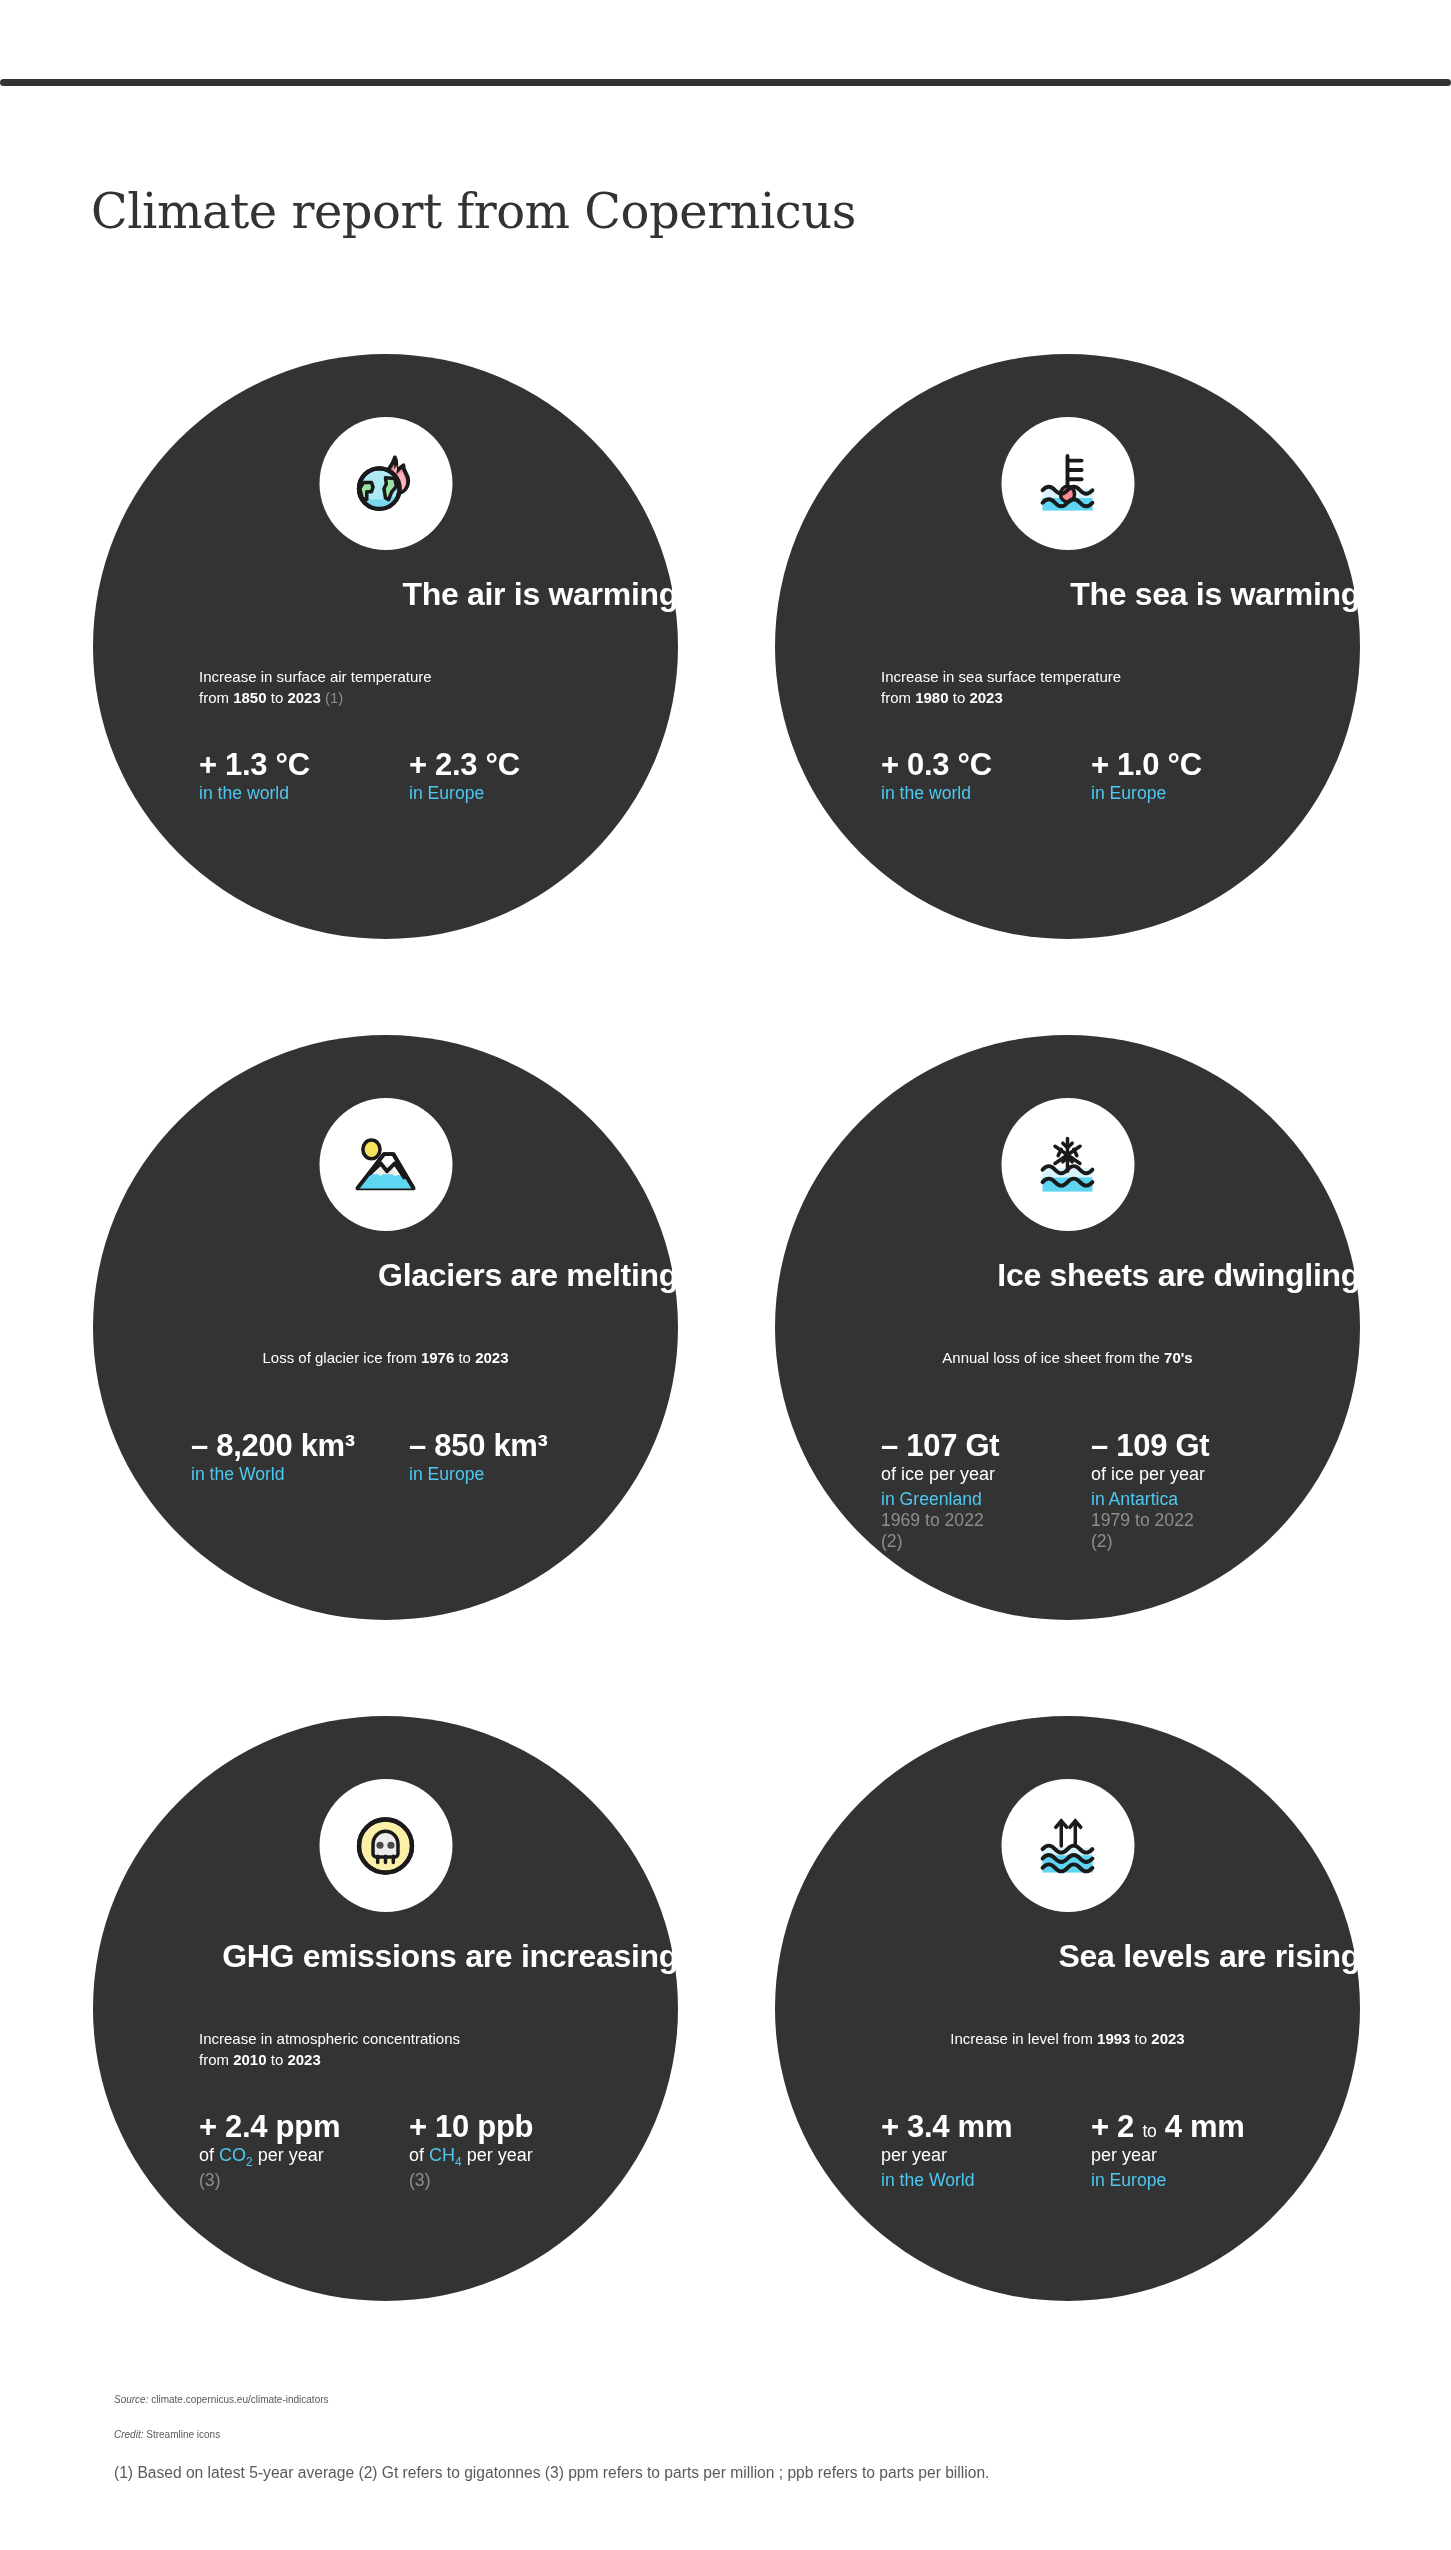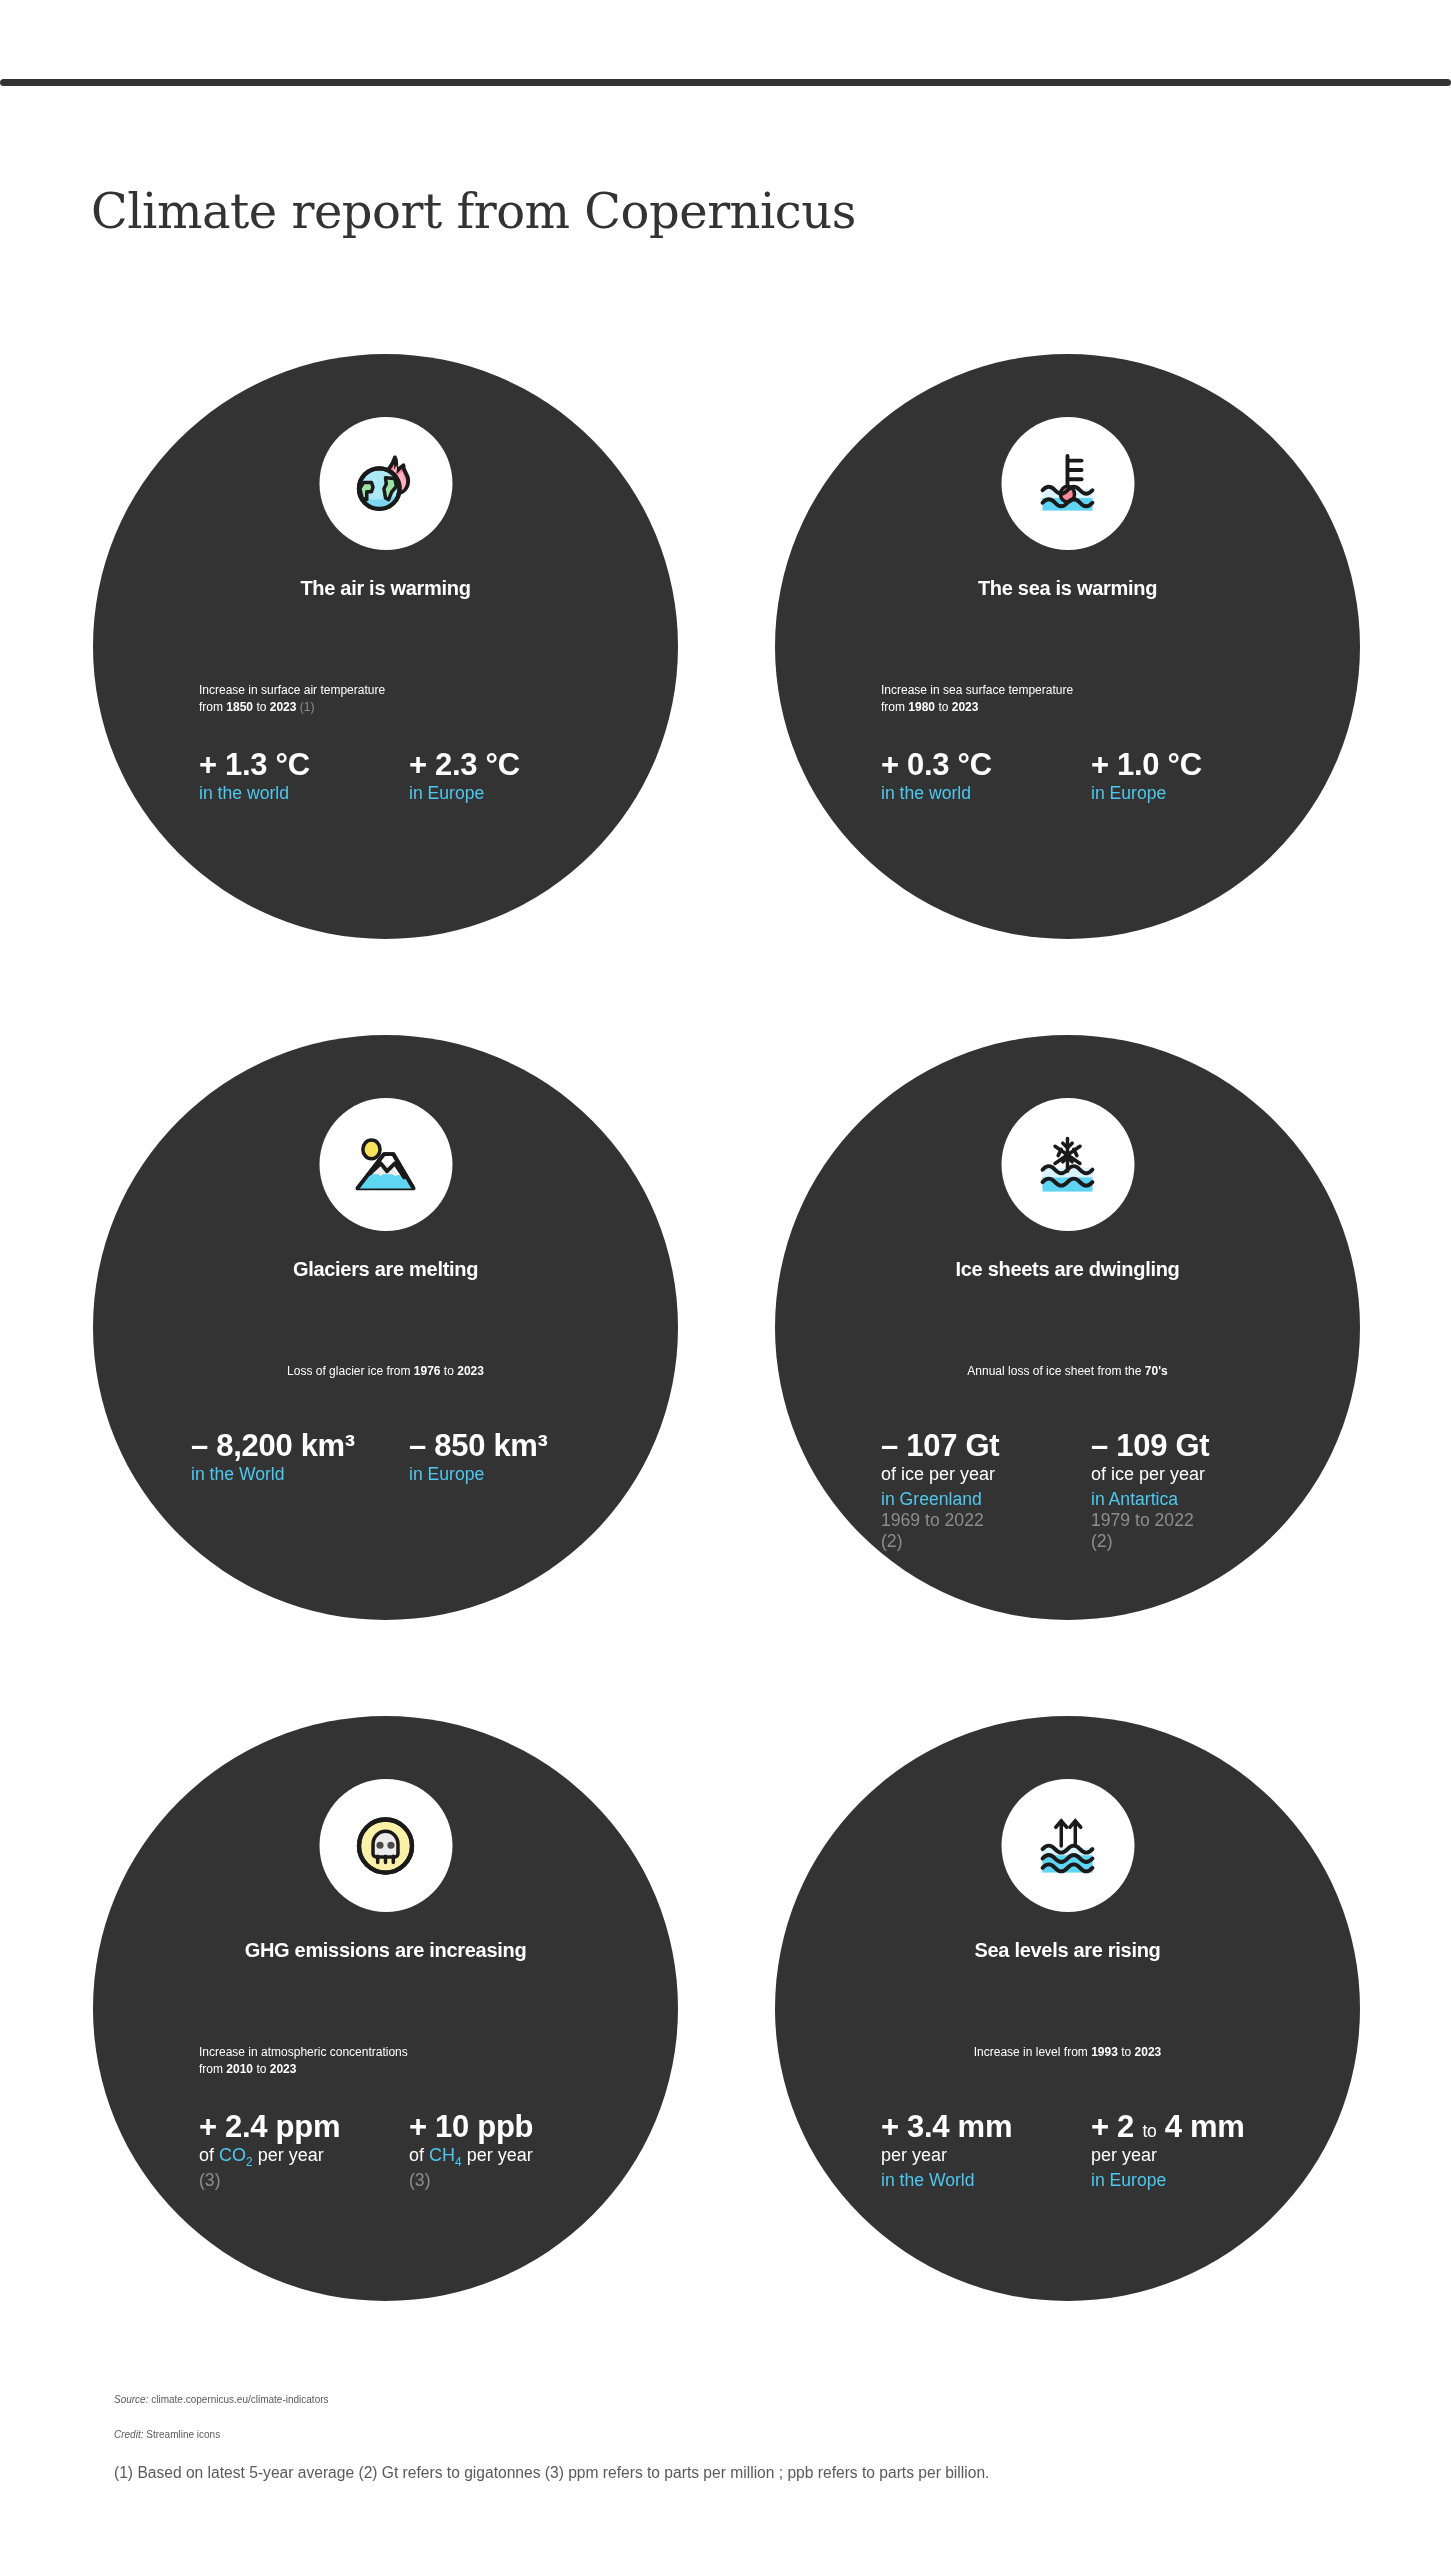--- a/index.html
+++ b/index.html
@@ -86,36 +86,36 @@
     justify-content: center;
   }
   .icon-badge svg { display: block; }
 
   
   .circle-headline {
     position: absolute;
     left: 0;
     top: 224px;
     width: 100%;
-    text-align: center;
-    font-size: 20px;
+    text-align: right;
+    font-size: 32px;
     font-weight: 700;
     line-height: 1.0;
     color: #ffffff;
     letter-spacing: -0.3px;
     white-space: nowrap;
   }
 
   
   .circle-desc {
     position: absolute;
     left: 106px;
-    top: 328px;
+    top: 312px;
     width: 394px;
-    font-size: 12px;
+    font-size: 15px;
     line-height: 1.42;
     font-weight: 400;
     color: #ffffff;
   }
   .circle-desc.centered-desc { left: 0; width: 100%; text-align: center; }
   .circle-desc b { font-weight: 700; }
   .circle-desc .note-ref { color: #8d8d8d; font-weight: 400; }
 
   
   .stats-row {

